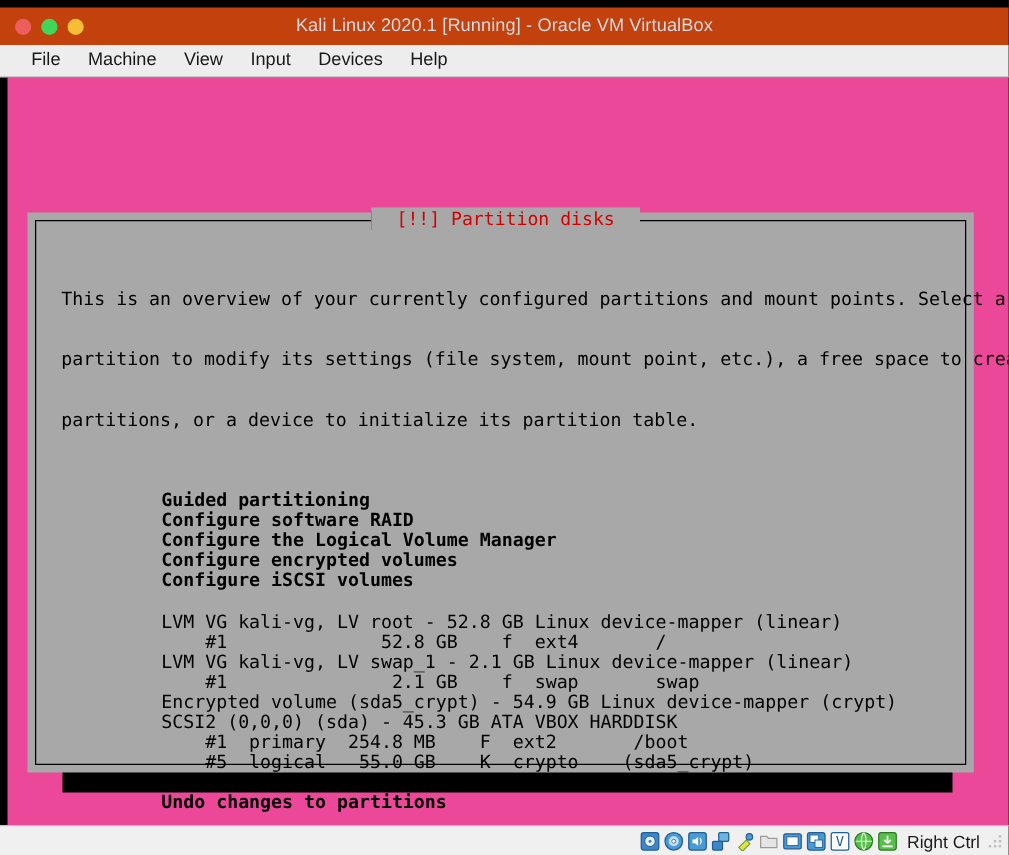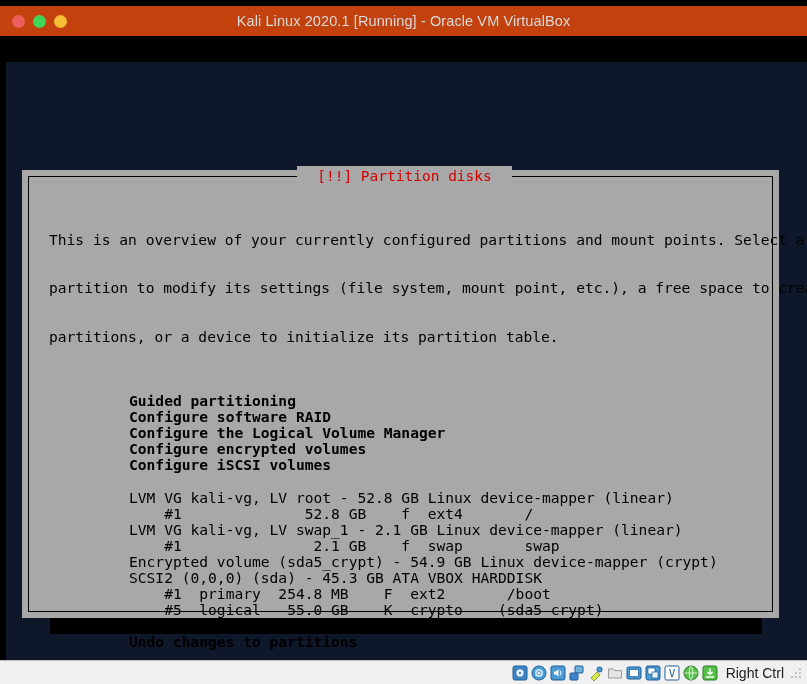--- a/index.html
+++ b/index.html
@@ -66,21 +66,21 @@
     padding: 2px 11px 3px 11px;
     font-family: "Liberation Sans", sans-serif;
     white-space: nowrap;
   }
 
   
   .vm-screen {
     position: absolute;
     left: 0; top: 62px;
     width: 807px; height: 598px;
-    background: #0f172a;
+    background: #ec4899;
     overflow: hidden;
     font-family: "DejaVu Sans Mono", "Liberation Mono", monospace;
   }
 
   
   .vm-left-edge {
     position: absolute;
     left: 0; top: 0;
     width: 6px; height: 598px;
     background: #000000;
@@ -220,20 +220,28 @@
 
   <div class="titlebar">
     <div class="traffic-lights">
       <span class="dot close"></span>
       <span class="dot min"></span>
       <span class="dot max"></span>
     </div>
     <div class="window-title">Kali Linux 2020.1 [Running] - Oracle VM VirtualBox</div>
   </div>
 
+  <div class="menubar">
+    <span class="menu-item">File</span>
+    <span class="menu-item">Machine</span>
+    <span class="menu-item">View</span>
+    <span class="menu-item">Input</span>
+    <span class="menu-item">Devices</span>
+    <span class="menu-item">Help</span>
+  </div>
 
   <div class="vm-screen">
     <div class="vm-left-edge"></div>
     <div class="dialog-shadow"></div>
 
     <div class="dialog">
       <div class="dialog-inner">
 
         <div class="dialog-title-gap"></div>
         <div class="dialog-title-tick-left"></div>

